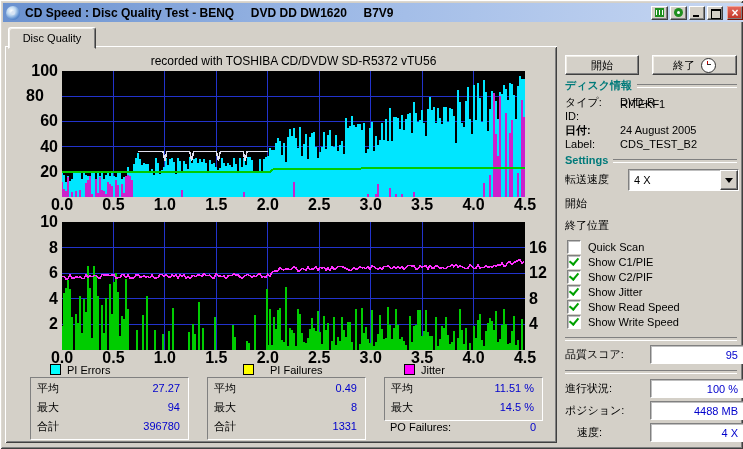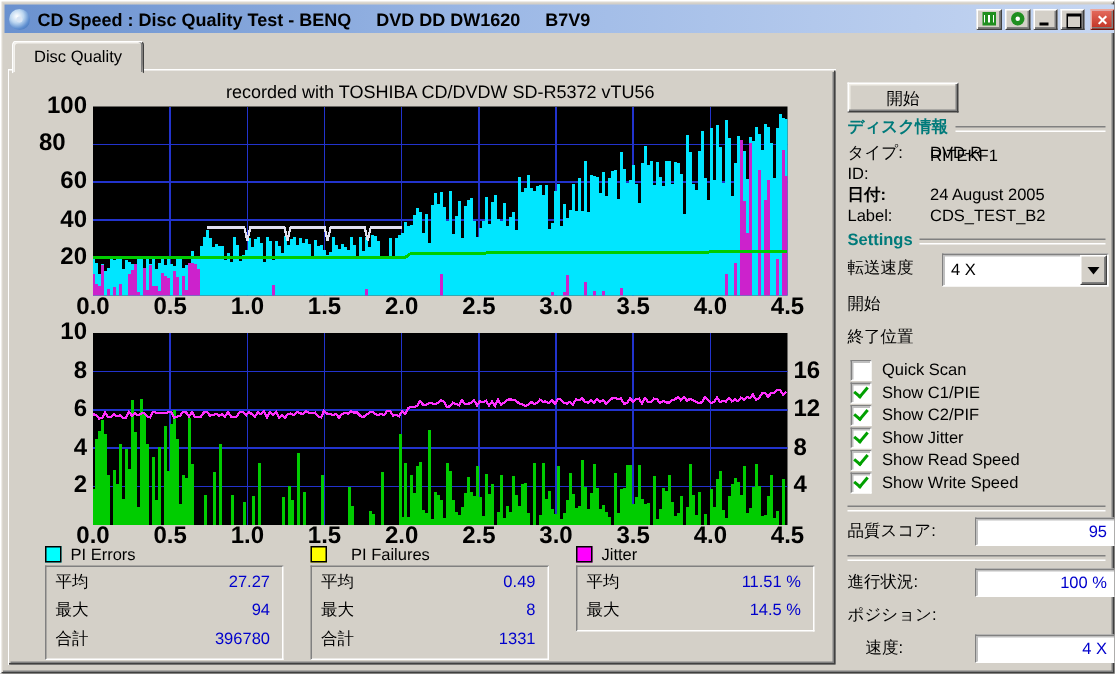--- a/index.html
+++ b/index.html
@@ -34,21 +34,21 @@
     box-shadow:inset -1px 0 0 #808080, inset 1px 1px 0 #f4f2ee;
     display:flex;align-items:center;justify-content:center;}
   .tabpage{position:absolute;left:5px;top:46px;width:552px;height:397px;background:#d4d0c8;
     box-shadow:inset 1px 1px 0 #ffffff, inset -1px -1px 0 #404040, inset 2px 2px 0 #d4d0c8, inset -2px -2px 0 #808080;}
   
   #charts{position:absolute;left:0;top:0;width:743px;height:449px;}
   .plot{position:absolute;background:#000;}
   .axis-label{position:absolute;font-weight:bold;font-size:16px;color:#000;height:12px;line-height:12px;}
   .chart-title{position:absolute;left:62px;top:54px;width:463px;text-align:center;font-size:12px;}
   
-  .leg-head{position:absolute;display:flex;align-items:center;gap:6px;height:11px;}
+  .leg-head{position:absolute;display:flex;align-items:center;gap:6px;height:11px;margin-left:20px;}
   .swatch{width:9px;height:9px;border:1px solid #000;flex:0 0 auto;}
   .statbox{position:absolute;width:157px;background:#d4d0c8;border:1px solid;border-color:#808080 #ffffff #ffffff #808080;padding:2px 0;}
   .statrow{display:flex;justify-content:space-between;padding:1px 8px 1px 6px;height:17px;line-height:15px;}
   .v-blue{color:#0000cc;}
   .po-row{position:absolute;display:flex;justify-content:space-between;width:146px;height:13px;line-height:13px;}
   
   .btn{position:absolute;height:20px;background:#d4d0c8;border:1px solid;cursor:default;
     border-color:#ffffff #404040 #404040 #ffffff;box-shadow:inset -1px -1px 0 #808080, inset 1px 1px 0 #f0ede6;
     font-size:11px;font-family:inherit;display:flex;align-items:center;justify-content:center;gap:6px;color:#000;}
   .clock-icon{width:13px;height:13px;border-radius:50%;background:#fff;border:1px solid #303030;position:relative;flex:0 0 auto;}
@@ -163,21 +163,21 @@
     <div class="statrow">
         <span>最大</span>
         <span class="v-blue">94</span>
       </div>
     <div class="statrow">
         <span>合計</span>
         <span class="v-blue">396780</span>
       </div>
   </div>
 
-  <div class="leg-head" style="left:207px;top:364px;gap:16px;">
+  <div class="leg-head" style="left:223px;top:364px;gap:16px;">
     <span class="swatch" style="background-color: rgb(255, 255, 0);"></span>
     <span>PI Failures</span>
   </div>
   <div class="statbox" style="left:207px;top:377px;">
     <div class="statrow">
         <span>平均</span>
         <span class="v-blue">0.49</span>
       </div>
     <div class="statrow">
         <span>最大</span>
@@ -196,23 +196,31 @@
   <div class="statbox" style="left:384px;top:377px;">
     <div class="statrow">
         <span>平均</span>
         <span class="v-blue">11.51 %</span>
       </div>
     <div class="statrow">
         <span>最大</span>
         <span class="v-blue">14.5 %</span>
       </div>
   </div>
+  <div class="po-row" style="left:390px;top:421px;">
+    <span>PO Failures:</span>
+    <span class="v-blue">0</span>
+  </div>
 
   <button class="btn" style="left:565px;top:55px;width:74px;">
     <span>開始</span>
+  </button>
+  <button class="btn" style="left:652px;top:55px;width:85px;">
+    <span>終了</span>
+    <span class="clock-icon"></span>
   </button>
 
   <div class="sect-head" style="top:79px;">
     <span>ディスク情報</span>
       <span class="rule"></span>
   </div>
   <div class="label" style="left:565px;top:96px;">タイプ:</div>
   <div class="label v-blue" style="left:620px;top:96px;">DVD-R</div>
   <div class="label" style="left:565px;top:110px;">ID:</div>
   <div class="label v-blue" style="left:620px;top:98px;">RITEKF1</div>
@@ -265,17 +273,18 @@
 
   <div class="sep" style="top:337px;"></div>
   <div class="label" style="left:565px;top:348px;">品質スコア:</div>
   <div class="field right" style="left:650px;top:345px;width:87px;height:17px;">95</div>
 
   <div class="sep" style="top:370px;"></div>
   <div class="label" style="left:565px;top:382px;">進行状況:</div>
   <div class="field right" style="left:650px;top:379px;width:87px;height:17px;">100 %</div>
 
   <div class="label" style="left:565px;top:404px;">ポジション:</div>
+  <div class="field right" style="left:650px;top:401px;width:87px;height:17px;">4488 MB</div>
 
   <div class="label" style="left:565px;top:426px;margin-left:12px;">速度:</div>
   <div class="field right" style="left:650px;top:423px;width:87px;height:17px;">4 X</div>
 
 </div>
 
 </body></html>

